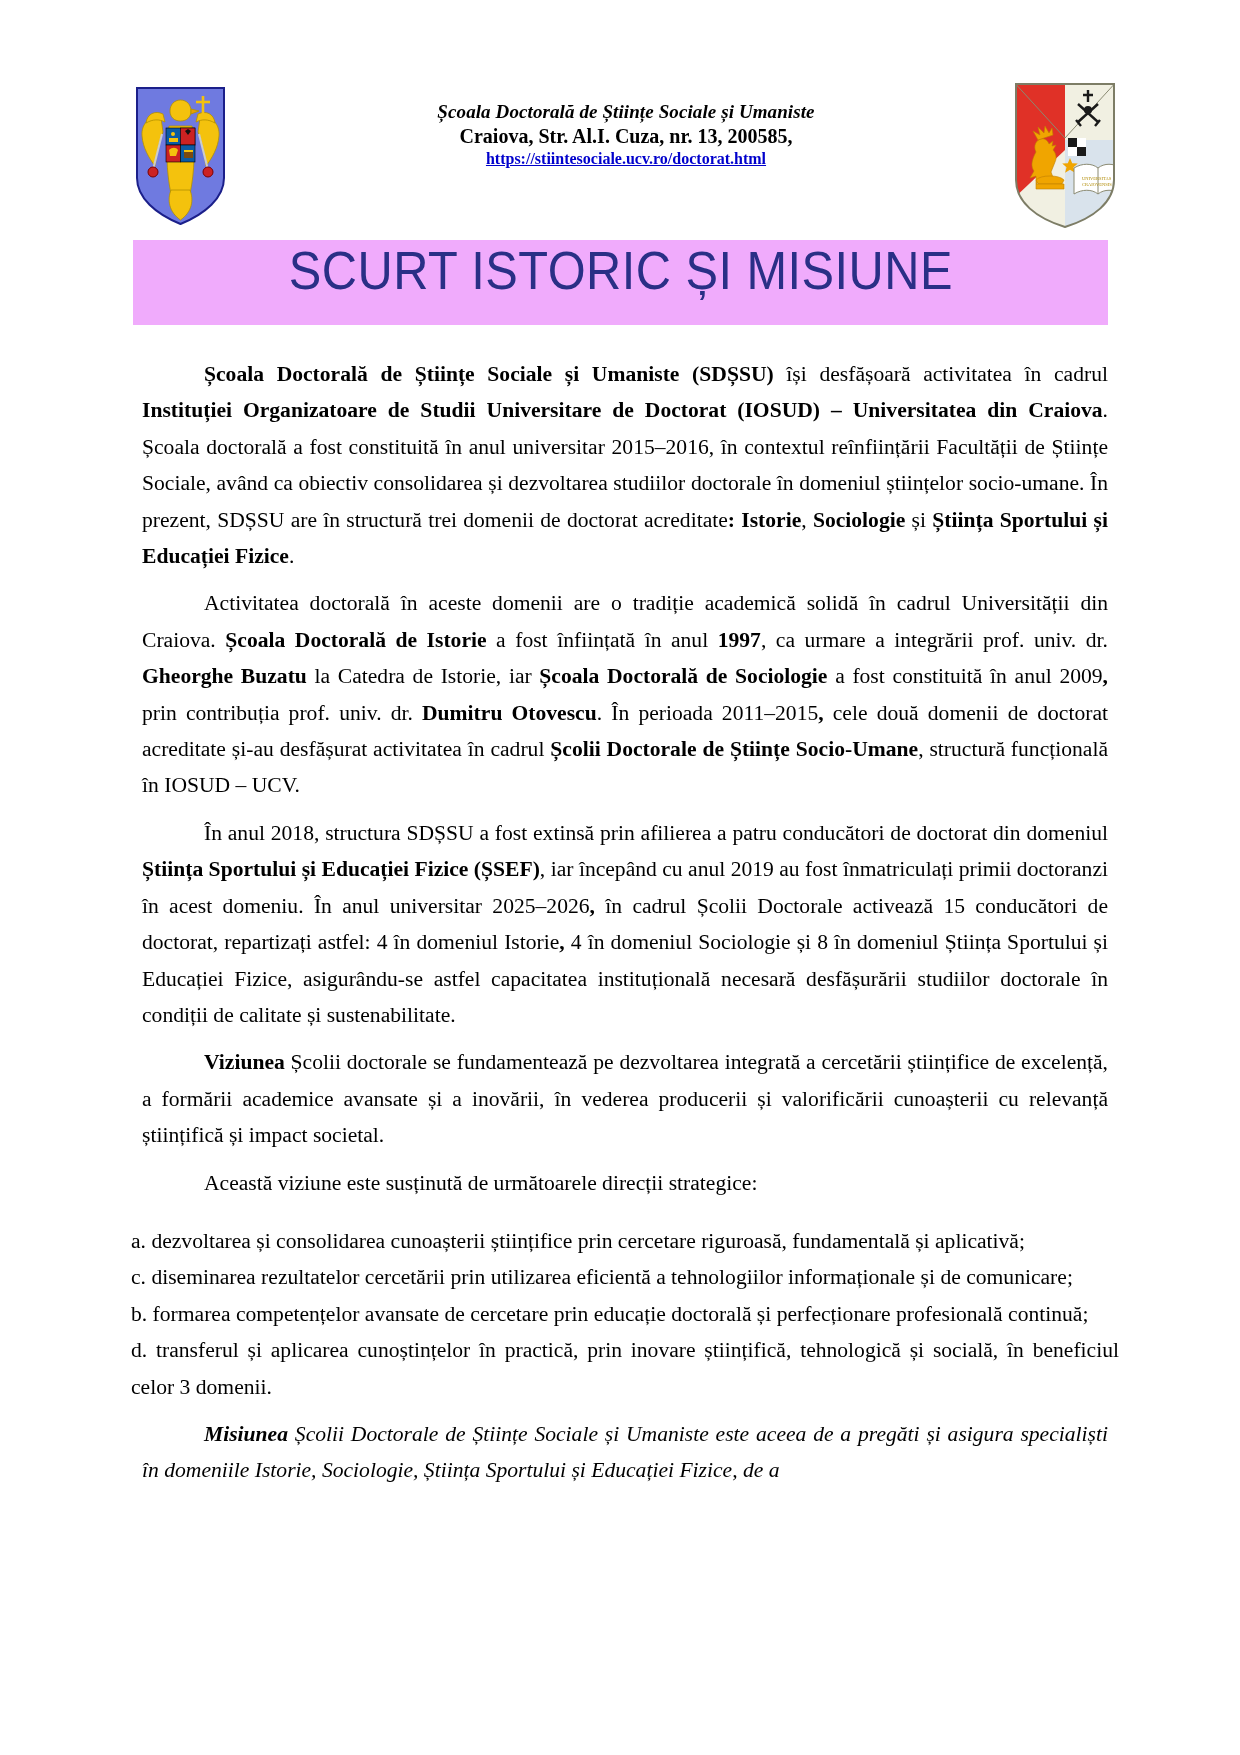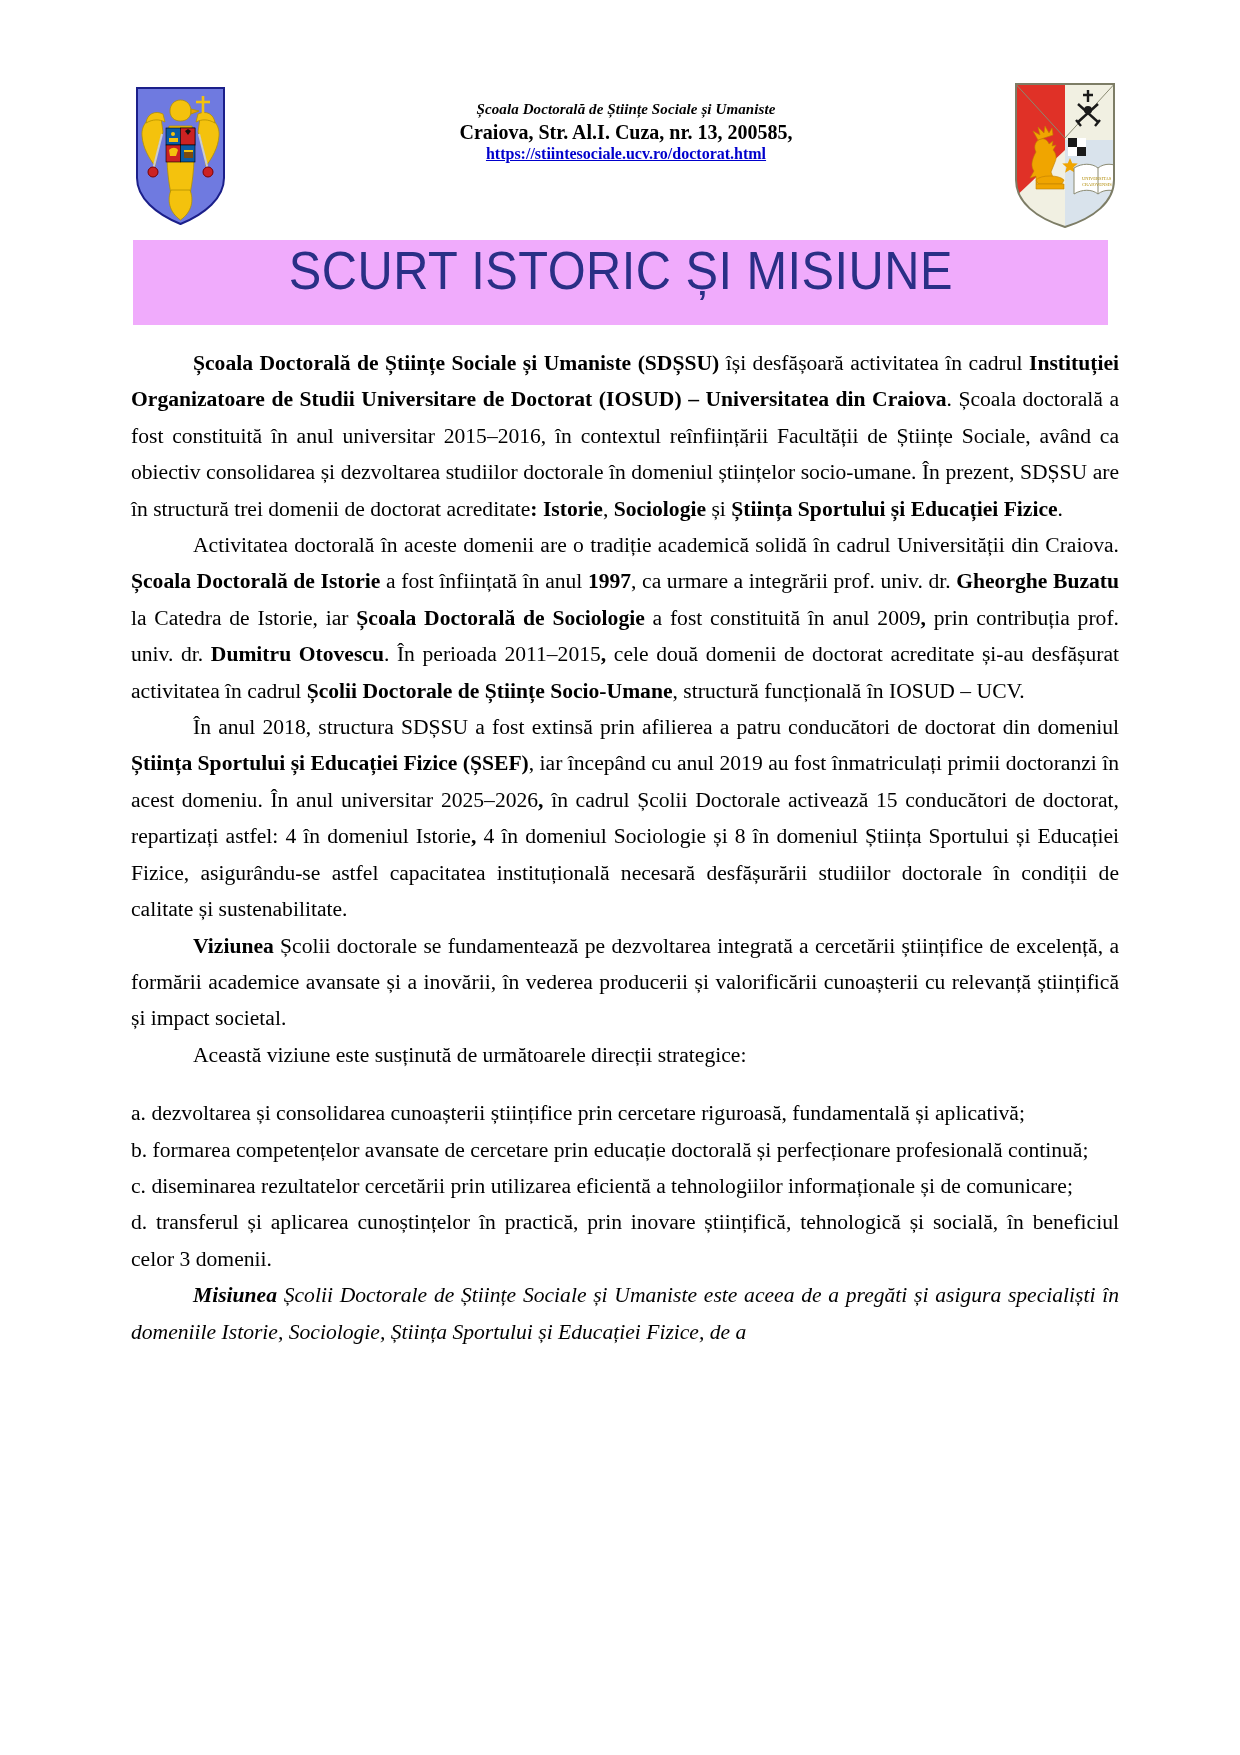--- a/index.html
+++ b/index.html
@@ -52,21 +52,21 @@
     width: 760px;
     text-align: center;
     line-height: 1.18;
   }
   .ht-line1, .ht-line2 {
     font-weight: bold;
     font-style: italic;
     font-size: 20.5px;
     letter-spacing: 0.1px;
   }
-  .ht-line2 { font-size: 15px; }
+  .ht-line2 { font-size: 19px; }
   .ht-line3 {
     font-weight: bold;
     font-size: 20px;
     margin-top: 2px;
   }
   .ht-link {
     font-weight: bold;
     font-size: 16px;
     color: #0000cc;
     text-decoration: underline;
@@ -116,21 +116,21 @@
   }
 
   
   .body-area {
     position: absolute;
     left: 131px;
     top: 345px;
     width: 988px;
   }
   p.para {
-    margin: 0;
+    margin: 11px;
     font-size: 21.6px;
     line-height: 36.4px;
     text-align: justify;
     text-justify: inter-word;
     text-indent: 62px;
     hyphens: none;
   }
   b { font-weight: bold; }
 
   .list-block {
@@ -282,21 +282,21 @@
     <p class="para"><span>Activitatea doctorală în aceste domenii are o tradiție academică solidă în cadrul Universității din Craiova. </span><b>Școala Doctorală de Istorie</b><span> a fost înființată în anul </span><b>1997</b><span>, ca urmare a integrării prof. univ. dr. </span><b>Gheorghe Buzatu</b><span> la Catedra de Istorie, iar </span><b>Școala Doctorală de Sociologie</b><span> a fost constituită în anul 2009</span><b>,</b><span> prin contribuția prof. univ. dr. </span><b>Dumitru Otovescu</b><span>. În perioada 2011–2015</span><b>,</b><span> cele două domenii de doctorat acreditate și-au desfășurat activitatea în cadrul </span><b>Școlii Doctorale de Științe Socio-Umane</b><span>, structură funcțională în IOSUD – UCV.</span></p>
 
     <p class="para"><span>În anul 2018, structura SDȘSU a fost extinsă prin afilierea a patru conducători de doctorat din domeniul </span><b>Știința Sportului și Educației Fizice (ȘSEF)</b><span>, iar începând cu anul 2019 au fost înmatriculați primii doctoranzi în acest domeniu. În anul universitar 2025–2026</span><b>,</b><span> în cadrul Școlii Doctorale activează 15 conducători de doctorat, repartizați astfel: 4 în domeniul Istorie</span><b>,</b><span> 4 în domeniul Sociologie și 8 în domeniul Știința Sportului și Educației Fizice, asigurându-se astfel capacitatea instituțională necesară desfășurării studiilor doctorale în condiții de calitate și sustenabilitate.</span></p>
 
     <p class="para"><b>Viziunea</b><span> Școlii doctorale se fundamentează pe dezvoltarea integrată a cercetării științifice de excelență, a formării academice avansate și a inovării, în vederea producerii și valorificării cunoașterii cu relevanță științifică și impact societal.</span></p>
 
     <p class="para"><span>Această viziune este susținută de următoarele direcții strategice:</span></p>
 
     <div class="list-block">
       <p class="litem"><span class="marker">a.</span><span class="ital"> dezvoltarea și consolidarea cunoașterii științifice prin cercetare riguroasă, fundamentală și aplicativă;</span></p>
+      <p class="litem"><span class="marker">c.</span><span class="ital"> diseminarea rezultatelor cercetării prin utilizarea eficientă a tehnologiilor informaționale și de comunicare;</span></p>
       <p class="litem"><span class="marker">b.</span><span class="ital"> formarea competențelor avansate de cercetare prin educație doctorală și perfecționare profesională continuă;</span></p>
-      <p class="litem"><span class="marker">c.</span><span class="ital"> diseminarea rezultatelor cercetării prin utilizarea eficientă a tehnologiilor informaționale și de comunicare;</span></p>
       <p class="litem"><span class="marker">d.</span><span class="ital"> transferul și aplicarea cunoștințelor în practică, prin inovare științifică, tehnologică și socială, în beneficiul celor 3 domenii.</span></p>
     </div>
 
     <p class="para after-list"><b>Misiunea</b><span> Școlii Doctorale de Științe Sociale și Umaniste este aceea de a pregăti și asigura specialiști în domeniile Istorie, Sociologie, Știința Sportului și Educației Fizice, de a</span></p>
 
   </div>
 </div>
 
 </body></html>

